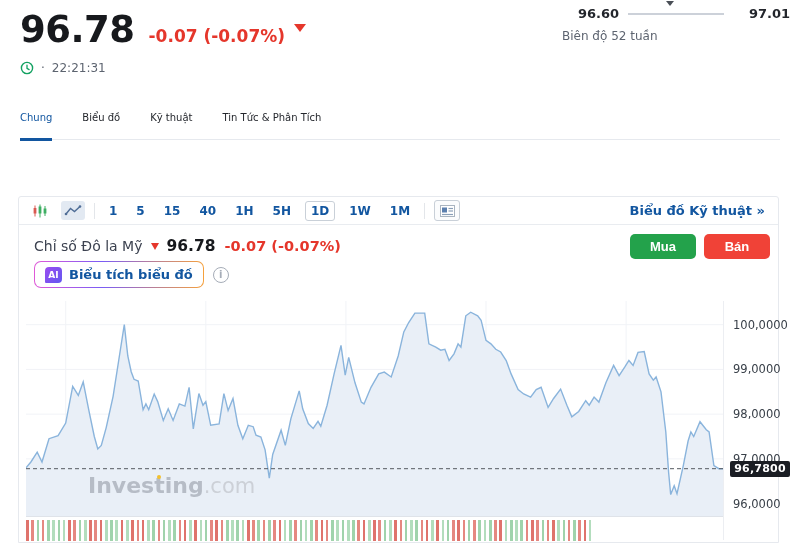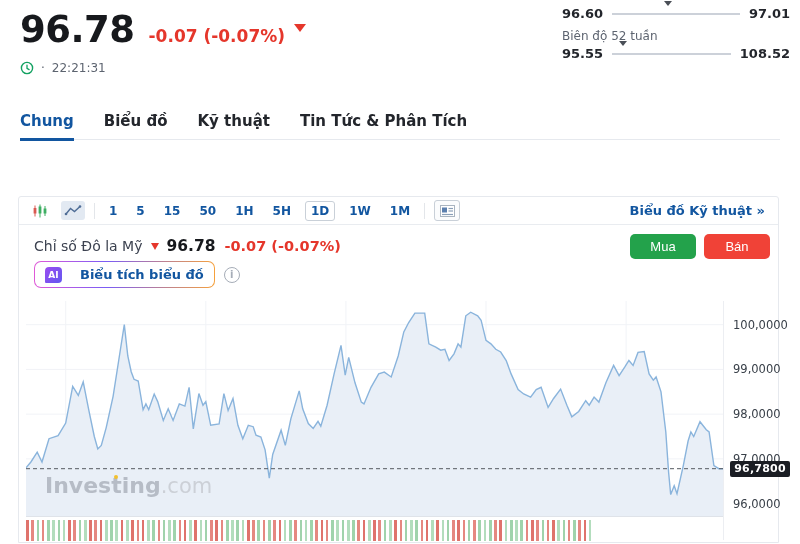--- a/index.html
+++ b/index.html
@@ -12,30 +12,30 @@
   .change{font-size:17px;font-weight:700;color:#e5362b;margin-left:14px;}
   .tri{width:0;height:0;border-left:6px solid transparent;border-right:6px solid transparent;
        border-top:8px solid #e5362b;margin-left:9px;position:relative;top:-2px;align-self:center;}
   .realtime{position:absolute;left:20px;top:61px;display:flex;align-items:center;gap:6px;
             font-size:12px;color:#5d6470;}
   .realtime .dot{margin:0 1px;}
   
   .ranges{position:absolute;right:10px;top:6px;width:228px;}
   .range-label{font-size:12px;color:#5d6470;margin-bottom:3px;}
   .range-row{display:flex;align-items:center;margin-bottom:8px;}
-  .range-val{font-size:13px;font-weight:700;color:#23262c;white-space:nowrap;}
+  .range-val{font-size:13px;font-weight:700;color:#23262c;white-space:nowrap;margin-left:16px;}
   .track{flex:1;height:2px;background:#ccd1d9;margin:0 9px;position:relative;}
   .marker{position:absolute;top:-7px;width:9px;}
   .marker .m-tri{width:0;height:0;margin:0 auto;border-left:4px solid transparent;
                  border-right:4px solid transparent;border-top:5px solid #4a4f57;}
   .marker .m-bar{width:7px;height:2px;background:#4a4f57;margin:1px auto 0;}
   
   .tabs{position:absolute;left:20px;right:20px;top:106px;height:33px;display:flex;gap:30px;
         border-bottom:1px solid #e6e9ee;}
-  .tab{font-size:15px;font-weight:700;color:#23262c;padding:6px 0 9px;cursor:pointer;}
+  .tab{font-size:10px;font-weight:400;color:#23262c;padding:6px 0 9px;cursor:pointer;}
   .tab.active{color:#1256a0;border-bottom:3px solid #1256a0;margin-bottom:-2px;}
   .subnav{position:absolute;left:20px;top:153px;display:flex;gap:27px;font-size:13px;color:#5d6470;}
   .subnav .sn.active{color:#1256a0;}
   
   .card{position:absolute;left:18px;top:196px;width:761px;height:347px;background:#fff;
         border:1px solid #e6e9ee;border-radius:3px 3px 0 0;box-sizing:border-box;}
   .toolbar{height:27px;border-bottom:1px solid #e9ecf0;display:flex;align-items:center;
            padding:0 9px;gap:9px;}
   .icon-box{width:24px;height:19px;border-radius:3px;display:flex;align-items:center;justify-content:center;}
   .icon-box.sel{background:#e2e9f2;}
@@ -45,45 +45,45 @@
   .tf.active{border:1px solid #c9d0d8;border-radius:3px;background:#fff;}
   .tb-spacer{flex:1;}
   .tech-link{font-size:13px;font-weight:700;color:#1256a0;margin-right:4px;cursor:pointer;}
   .chart-head{position:absolute;left:15px;right:8px;top:36px;height:26px;display:flex;align-items:center;}
   .ch-name{font-size:14px;color:#3c4250;}
   .tri-sm{width:0;height:0;border-left:4.5px solid transparent;border-right:4.5px solid transparent;
           border-top:7px solid #e5362b;margin:0 7px 0 9px;}
   .ch-price{font-size:15.5px;font-weight:700;color:#17191d;}
   .ch-change{font-size:14.5px;font-weight:700;color:#e5362b;margin-left:9px;}
   .ch-btns{margin-left:auto;display:flex;gap:8px;}
-  .btn{width:66px;height:25px;border-radius:5px;color:#fff;font-size:13px;font-weight:400;
+  .btn{width:66px;height:25px;border-radius:5px;color:#fff;font-size:13px;font-weight:700;
        display:flex;align-items:center;justify-content:center;cursor:pointer;border:none;}
   .btn.buy{background:#23a24b;}
   .btn.sell{background:#f04237;}
   .ai-row{position:absolute;left:15px;top:64px;display:flex;align-items:center;gap:9px;}
   .ai-pill{height:25px;border:1px solid transparent;border-radius:7px;display:flex;align-items:center;
-           gap:18px;padding:0 10px;cursor:pointer;
+           gap:7px;padding:0 10px;cursor:pointer;
            background:linear-gradient(#fff,#fff) padding-box,
                       linear-gradient(90deg,#e059d8 0%,#7a5cf5 40%,#f6a13c 100%) border-box;}
   .ai-badge{width:17px;height:16px;border-radius:4px 4px 4px 1px;color:#fff;font-size:9px;font-weight:700;
             display:flex;align-items:center;justify-content:center;
             background:linear-gradient(135deg,#9b4df0,#6257f0);}
   .ai-label{font-size:13px;font-weight:700;color:#1256a0;}
   .info-i{width:14px;height:14px;border:1.5px solid #a6adb8;border-radius:50%;color:#a6adb8;
           font-size:10px;font-weight:700;display:flex;align-items:center;justify-content:center;cursor:pointer;}
   
   .plot{position:absolute;left:7px;top:104px;width:697px;height:216px;}
   .axis-sep{position:absolute;left:704px;top:104px;width:1px;height:239px;background:#eceef2;}
   .axis-label{position:absolute;left:714px;width:64px;font-size:11.5px;color:#394049;}
   .price-tag{position:absolute;left:711px;width:60px;height:16px;background:#1a1d23;color:#fff;
              font-size:11px;font-weight:700;border-radius:2px;display:flex;align-items:center;
              justify-content:center;letter-spacing:0.2px;}
   .wm{position:absolute;left:26px;top:276px;font-size:22px;color:#b6bcc6;font-weight:700;}
   .wm .light{color:#ccd0d7;font-weight:400;font-size:21px;}
-  .wm b{position:relative;}
+  .wm b{position:relative;margin-left:43px;}
   .wm .tittle{position:absolute;width:4px;height:4px;border-radius:50%;background:#f2c02e;
               top:2px;left:69px;}
   .volume{position:absolute;left:7px;top:323px;width:697px;height:21px;}
   .vbar{position:absolute;top:0;height:21px;width:2.7px;opacity:0.85;}
 </style>
 </head>
 <body>
 
 <div class="page">
 
@@ -105,27 +105,20 @@
 
   <div class="ranges">
     <div class="range-row">
       <span class="range-val">96.60</span>
       <span class="track">
         <span class="marker" style="left: calc(43.9% - 4px);"><span class="m-tri"></span><span class="m-bar"></span></span>
       </span>
       <span class="range-val">97.01</span>
     </div>
     <div class="range-label">Biên độ 52 tuần</div>
-    <div class="range-row">
-      <span class="range-val">95.55</span>
-      <span class="track">
-        <span class="marker" style="left: calc(9.5% - 4px);"><span class="m-tri"></span><span class="m-bar"></span></span>
-      </span>
-      <span class="range-val">108.52</span>
-    </div>
   </div>
 
   <nav class="tabs">
     <span class="tab active">Chung</span>
     <span class="tab">Biểu đồ</span>
     <span class="tab">Kỹ thuật</span>
     <span class="tab">Tin Tức &amp; Phân Tích</span>
   </nav>
 
   <section class="card">
@@ -144,21 +137,21 @@
         <svg width="18" height="13" viewBox="0 0 18 13">
           <polyline points="2,10 6.5,4.5 10.5,7.5 16,2.5" fill="none" stroke="#4f6d96" stroke-width="1.4"></polyline>
           <circle cx="2" cy="10" r="1.3" fill="#4f6d96"></circle>
           <circle cx="16" cy="2.5" r="1.3" fill="#4f6d96"></circle>
         </svg>
       </span>
       <span class="vsep"></span>
       <span class="tf">1</span>
       <span class="tf">5</span>
       <span class="tf">15</span>
-      <span class="tf">50</span>
+      <span class="tf">40</span>
       <span class="tf">1H</span>
       <span class="tf">5H</span>
       <span class="tf active">1D</span>
       <span class="tf">1W</span>
       <span class="tf">1M</span>
       <span class="vsep"></span>
       <span class="icon-box framed">
         <svg width="15" height="12" viewBox="0 0 15 12">
           <rect x="0.5" y="0.5" width="14" height="11" fill="#fff" stroke="#a9b4c0"></rect>
           <rect x="2" y="2.5" width="5" height="5" fill="#5b7fae"></rect>

